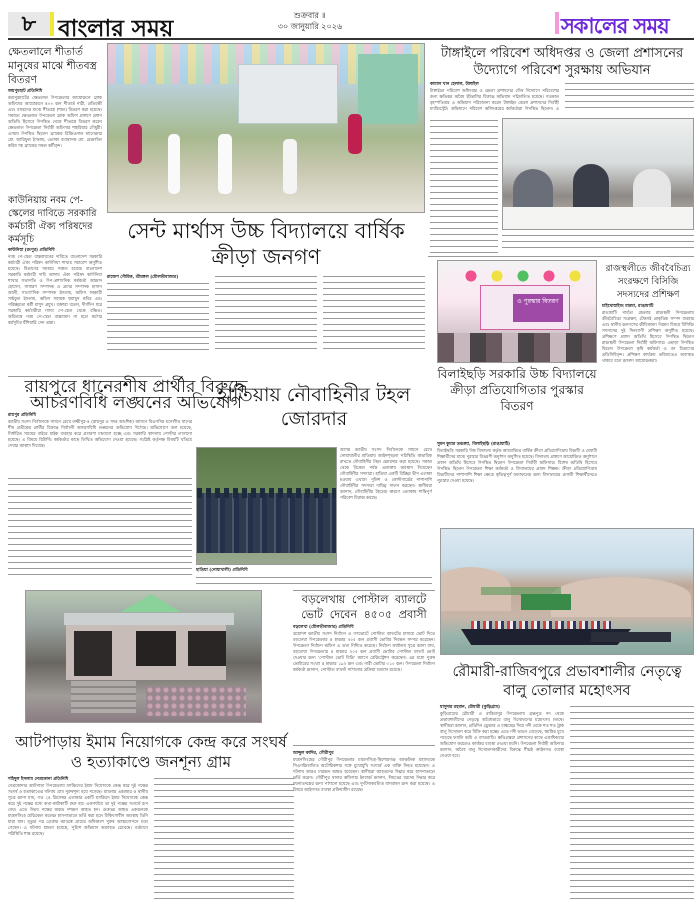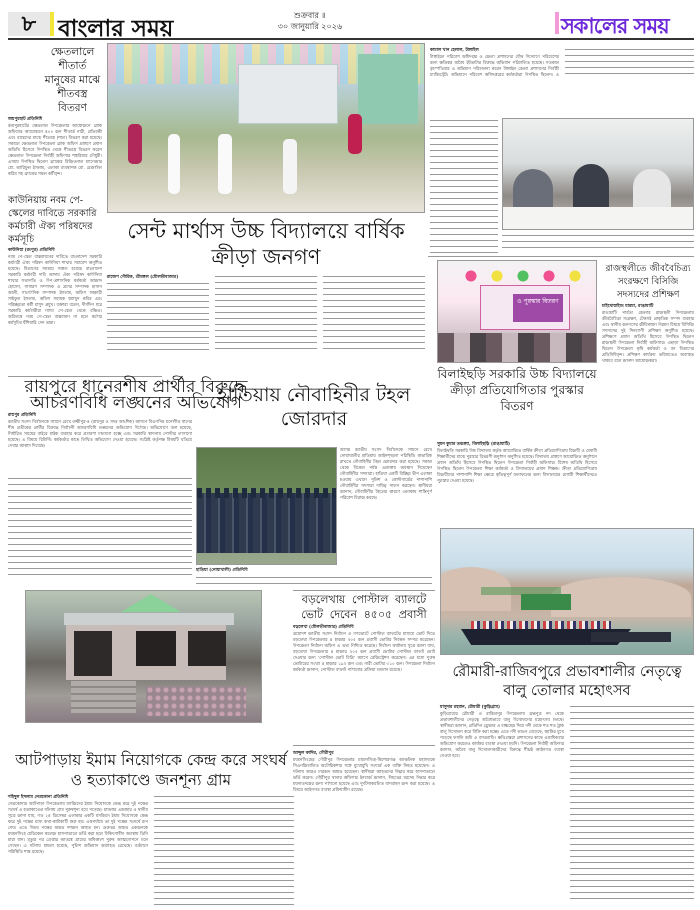--- a/index.html
+++ b/index.html
@@ -28,21 +28,21 @@
 <div id="pg-title" class="abs">বাংলার সময়</div>
 <div id="pg-date" class="abs">
   <div>শুক্রবার ॥</div>
   <div>৩০ জানুয়ারি ২০২৬</div>
 </div>
 <div id="brand-bar" class="abs"></div>
 <div id="brand" class="abs">সকালের সময়</div>
 <div id="top-rule" class="abs"></div>
 
 <div class="abs" style="left:8px;top:44px;width:94px;">
-  <div class="hl" style="font-size:10.5px;text-align:center;line-height:14px;margin-left:35px;">ক্ষেতলালে শীতার্ত মানুষের মাঝে শীতবস্ত্র বিতরণ</div>
+  <div class="hl" style="font-size:10.5px;text-align:left;line-height:14px;">ক্ষেতলালে শীতার্ত মানুষের মাঝে শীতবস্ত্র বিতরণ</div>
   <div class="byline" style="margin-top:2px">জয়পুরহাট প্রতিনিধি</div>
   <div class="body-text" style="height:84px">জয়পুরহাটের ক্ষেতলাল উপজেলার আয়োজনে ব্র্যাক অফিসের আয়োজনে ৪০০ জন শীতার্ত নারী, প্রতিবন্ধী এবং বয়স্কদের মাঝে শীতবস্ত্র (শাল) বিতরণ করা হয়েছে। সকালে ক্ষেতলাল উপজেলা ব্র্যাক অফিস প্রাঙ্গণে প্রধান অতিথি হিসেবে উপস্থিত থেকে শীতবস্ত্র বিতরণ করেন ক্ষেতলাল উপজেলা নির্বাহী অফিসার শাহরিয়ার চৌধুরী। এসময় উপস্থিত ছিলেন ব্র্যাকের রিজিওনাল ম্যানেজার মো. আরিফুল ইসলাম, এলাকা ব্যবস্থাপক মো. রেজাউল করিম সহ ব্র্যাকের সকল কর্মীবৃন্দ।</div>
 </div>
 
 <div class="abs" style="left:8px;top:193px;width:94px;">
   <div class="hl" style="font-size:9.5px;text-align:left;line-height:13px;">কাউনিয়ায় নবম পে-স্কেলের দাবিতে সরকারি কর্মচারী ঐক্য পরিষদের কর্মসূচি</div>
   <div class="byline" style="margin-top:2px">কাউনিয়া (রংপুর) প্রতিনিধি</div>
   <div class="body-text" style="height:170px">নবম পে-স্কেল বাস্তবায়নের দাবিতে বাংলাদেশ সরকারি কর্মচারী ঐক্য পরিষদ কাউনিয়া শাখার সমাবেশ অনুষ্ঠিত হয়েছে। বিভাগের সমন্বয়ে সকাল হয়েছে বাংলাদেশ সরকারি কর্মচারী দাবি আদায় ঐক্য পরিষদ কাউনিয়া শাখার সভাপতি ও উপ-প্রশাসনিক কর্মকর্তা আজাদ হোসেন, সাধারণ সম্পাদক ও প্রচার সম্পাদক হাসান আলী, সাংগঠনিক সম্পাদক ইসলাম, অফিস সহকারী সাইফুল ইসলাম, অফিস সহায়ক হুমায়ুন কবির এবং পরিচ্ছন্নতা কর্মী মাসুদ প্রমুখ। বক্তারা বলেন, দীর্ঘদিন ধরে সরকারি কর্মচারীরা ন্যায্য পে-স্কেল থেকে বঞ্চিত। অবিলম্বে নবম পে-স্কেল বাস্তবায়ন না হলে কঠোর কর্মসূচির হুঁশিয়ারি দেন তারা।</div>
 </div>
 
@@ -64,20 +64,21 @@
       <div class="byline">রাজেশ গৌরিক, শ্রীমঙ্গল (মৌলভীবাজার)</div>
       <div class="body-text lines" style="height:72px"></div>
     </div>
     <div class="body-text lines" style="width:102px;height:80px"></div>
     <div class="body-text lines" style="width:102px;height:80px"></div>
   </div>
   <div class="body-text" style="height:0">শিক্ষার্থীদের প্রাণবন্ত অংশগ্রহণে শ্রীমঙ্গলের সেন্ট মার্থাস উচ্চ বিদ্যালয় প্রাঙ্গণে অনুষ্ঠিত হলো বার্ষিক ক্রীড়া উৎসব। 'ক্রীড়া বৈষম্যহীন সমাজ গড়ে তুলুক' এই স্লোগানকে ধারণ করে বৃহস্পতিবার সকালে বিদ্যালয়ের বার্ষিক ক্রীড়া প্রতিযোগিতা ও পুরস্কার বিতরণী অনুষ্ঠান অনুষ্ঠিত হয়। বিদ্যালয়ের শিক্ষার্থীদের অংশগ্রহণে দৌড়, উচ্চ লাফ, দীর্ঘ লাফসহ নানা আয়োজন ছিল। অনুষ্ঠানে প্রধান অতিথি হিসেবে উপস্থিত ছিলেন বিদ্যালয় ম্যানেজিং কমিটির সভাপতি ফাদার মার্কুস মুর্মু। তিনি বলেন, খেলাধুলা শিক্ষার্থীদের শারীরিক ও মানসিক বিকাশে গুরুত্বপূর্ণ ভূমিকা রাখে। বিজয়ী শিক্ষার্থীদের মাঝে পুরস্কার তুলে দেন অতিথিরা।</div>
 </div>
 
 <div class="abs" style="left:430px;top:44px;width:264px;">
+  <div class="hl" style="font-size:13px;line-height:17px;">টাঙ্গাইলে পরিবেশ অধিদপ্তর ও জেলা প্রশাসনের উদ্যোগে পরিবেশ সুরক্ষায় অভিযান</div>
   <div style="display:flex;gap:6px;margin-top:3px">
     <div style="width:129px">
       <div class="byline">কামাল খান হেলাল, টাঙ্গাইল</div>
       <div class="body-text" style="height:24px">টাঙ্গাইলে পরিবেশ অধিদপ্তর ও জেলা প্রশাসনের যৌথ উদ্যোগে পরিবেশের জন্য ক্ষতিকর অবৈধ ইটভাটার বিরুদ্ধে অভিযান পরিচালিত হয়েছে। গতকাল বৃহস্পতিবার এ অভিযান পরিচালনা করেন টাঙ্গাইল জেলা প্রশাসনের নির্বাহী ম্যাজিস্ট্রেট। অভিযানে পরিবেশ অধিদপ্তরের কর্মকর্তারা উপস্থিত ছিলেন। এ সময় অবৈধ ইটভাটার মালিককে জরিমানা করা হয় এবং পরিবেশ সুরক্ষায় সার্বিক সহযোগিতা করেন পরিবেশ অধিদপ্তরের কর্মকর্তা, বাংলাদেশ পুলিশ, ফায়ার সার্ভিস ও সিভিল ডিফেন্স এর টিম। কর্তৃপক্ষ জানান, পরিবেশ সুরক্ষায় এই অভিযান অব্যাহত থাকবে।</div>
     </div>
     <div class="body-text lines" style="width:129px;height:30px"></div>
   </div>
 </div>
 <div class="abs body-text lines" style="left:430px;top:118px;width:68px;height:135px"></div>
 <div class="abs photo" style="left:502px;top:118px;width:192px;height:112px;background:linear-gradient(180deg,#eef0f0 0%,#d8dcdc 40%,#8e8a86 70%,#c8c0b8 100%);">
@@ -144,21 +145,21 @@
   <div style="position:absolute;left:38px;top:22px;width:170px;height:12px;background:#cdd0d0"></div>
   <div style="position:absolute;left:40px;top:34px;width:160px;height:55px;background:#c8bcb8"></div>
   <div style="position:absolute;left:48px;top:40px;width:38px;height:45px;background:#2e2a2a"></div>
   <div style="position:absolute;left:110px;top:40px;width:40px;height:35px;background:#262222"></div>
   <div style="position:absolute;left:162px;top:40px;width:38px;height:35px;background:#2a2626"></div>
   <div style="position:absolute;left:45px;top:90px;width:65px;height:32px;background:repeating-linear-gradient(180deg,#b0aaa8 0 5px,#8e8886 5px 7px)"></div>
   <div style="position:absolute;left:120px;top:95px;width:100px;height:30px;background:radial-gradient(circle,#c8a0b0 2px,transparent 3px) 0 0/8px 8px,#9a8890"></div>
 </div>
 
 <div class="abs" style="left:8px;top:732px;width:286px;">
-  <div class="hl" style="font-size:15.5px;line-height:20px;margin-top:18px;">আটপাড়ায় ইমাম নিয়োগকে কেন্দ্র করে সংঘর্ষ ও হত্যাকাণ্ডে জনশূন্য গ্রাম</div>
+  <div class="hl" style="font-size:15.5px;line-height:20px;">আটপাড়ায় ইমাম নিয়োগকে কেন্দ্র করে সংঘর্ষ ও হত্যাকাণ্ডে জনশূন্য গ্রাম</div>
   <div style="display:flex;gap:6px;margin-top:4px">
     <div style="width:140px">
       <div class="byline">শহিদুল ইসলাম নেত্রকোনা প্রতিনিধি</div>
       <div class="body-text" style="height:122px">নেত্রকোনার আটপাড়া উপজেলায় মসজিদের ইমাম নিয়োগকে কেন্দ্র করে দুই পক্ষের সংঘর্ষ ও হত্যাকাণ্ডের ঘটনায় গ্রাম পুরুষশূন্য হয়ে পড়েছে। মামলার এজাহার ও স্থানীয় সূত্রে জানা যায়, গত ২৪ ডিসেম্বর এলাকার একটি মসজিদে ইমাম নিয়োগকে কেন্দ্র করে দুই পক্ষের মধ্যে কথা-কাটাকাটি শুরু হয়। একপর্যায়ে তা দুই পক্ষের সংঘর্ষে রূপ নেয়। এতে উভয় পক্ষের অন্তত দশজন আহত হন। গুরুতর আহত একজনকে ময়মনসিংহ মেডিকেল কলেজ হাসপাতালে ভর্তি করা হলে চিকিৎসাধীন অবস্থায় তিনি মারা যান। মৃত্যুর পর গ্রেপ্তার আতঙ্কে গ্রামের অধিকাংশ পুরুষ আত্মগোপনে চলে গেছেন। এ ঘটনায় মামলা হয়েছে, পুলিশ অভিযান অব্যাহত রেখেছে। বর্তমানে পরিস্থিতি শান্ত রয়েছে।</div>
     </div>
     <div class="body-text lines" style="width:140px;height:128px"></div>
   </div>
 </div>
 
 <div class="abs rule" style="left:293px;top:745px;width:142px;height:1px"></div>

